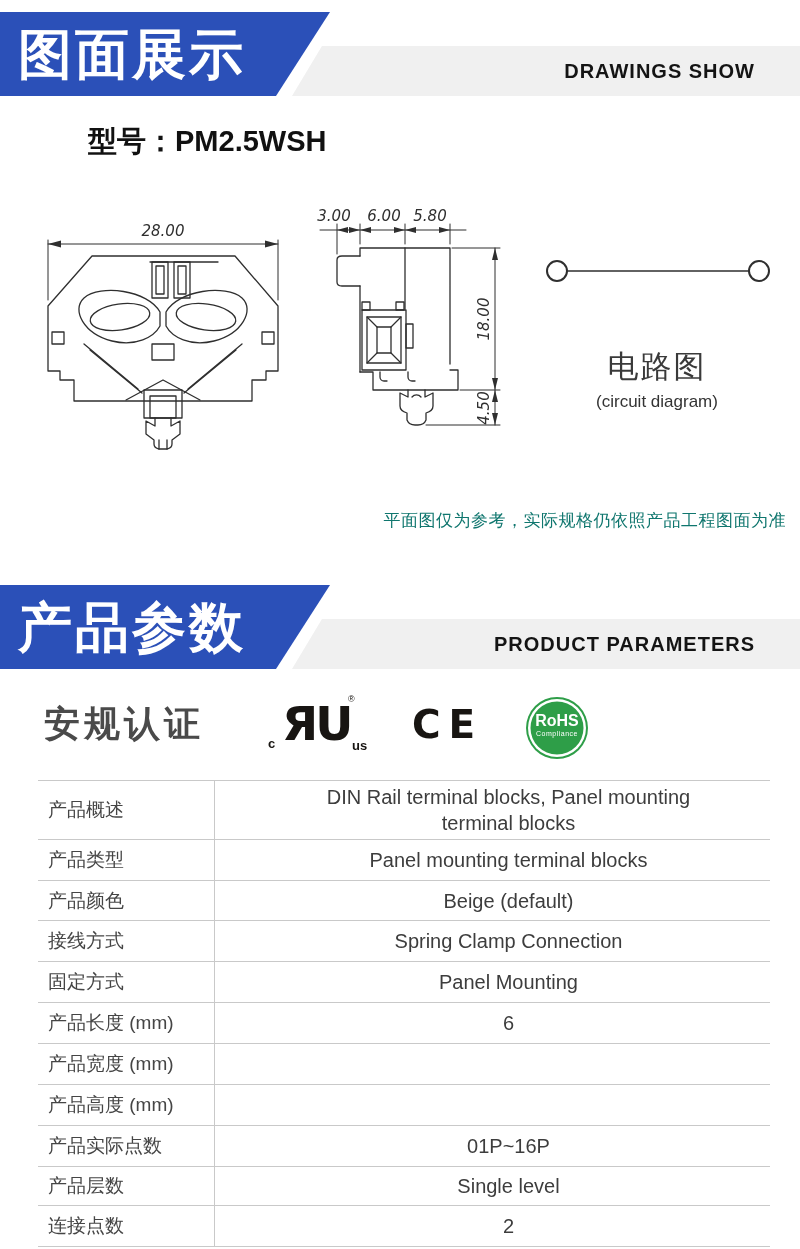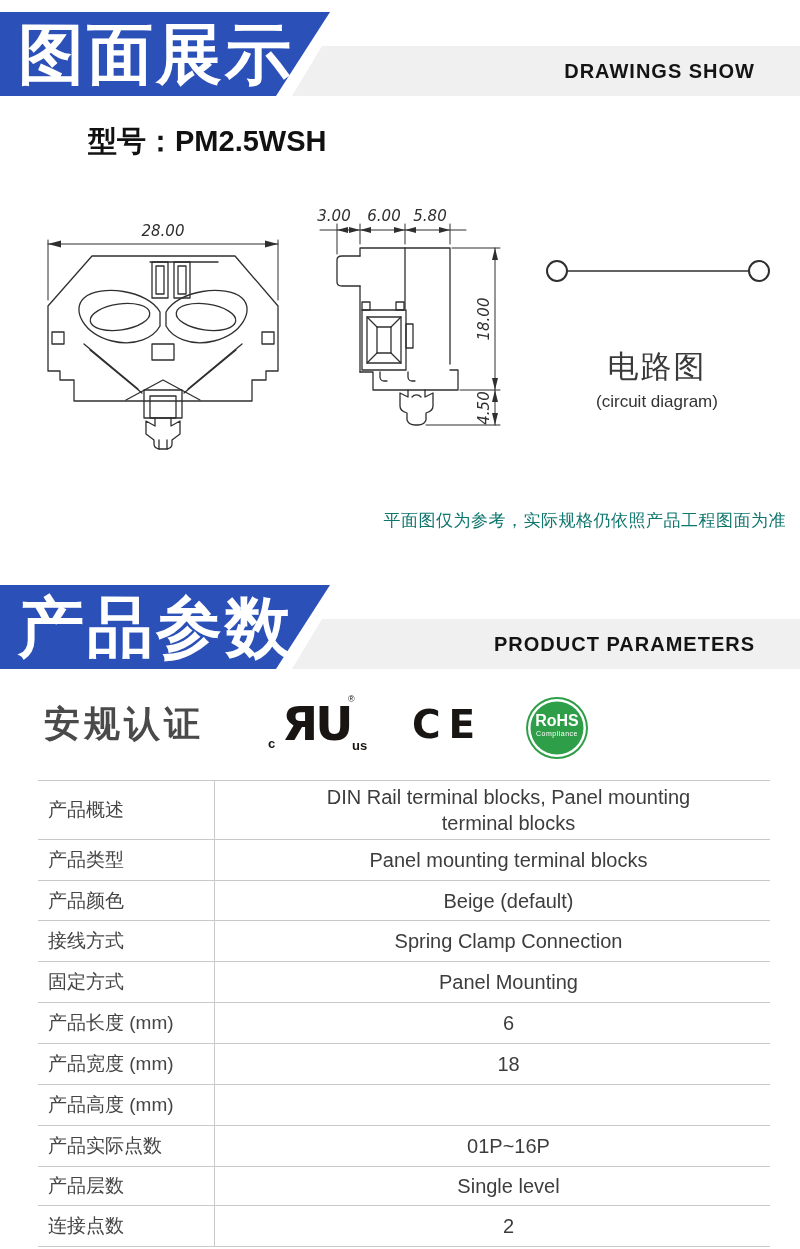--- a/index.html
+++ b/index.html
@@ -20,21 +20,21 @@
     background:var(--banner-gray);
     clip-path:polygon(322px 0,800px 0,800px 50px,292px 50px);
   }
   .banner .blue-shape{
     position:absolute;left:0;top:0;width:800px;height:84px;
     background:var(--banner-blue);
     clip-path:polygon(0 0,330px 0,276px 84px,0 84px);
   }
   .banner .cn-title{
     position:absolute;left:18px;top:0;height:82px;line-height:84px;
-    color:#ffffff;font-size:66px;font-weight:800;letter-spacing:3px;white-space:nowrap;
+    color:#ffffff;font-size:54px;font-weight:800;letter-spacing:3px;white-space:nowrap;
   }
   .banner .en-title{
     position:absolute;right:45px;top:34px;height:50px;line-height:50px;
     color:#141414;font-size:20px;font-weight:600;letter-spacing:1px;white-space:nowrap;
   }
 
   
   .model-heading{
     position:absolute;left:88px;top:122px;
     font-size:29px;font-weight:700;color:#111;white-space:nowrap;
@@ -251,21 +251,20 @@
         <div class="spec-row" style="height: 40px;">
           <div class="spec-label">固定方式</div>
           <div class="spec-value">Panel Mounting</div>
         </div>
         <div class="spec-row" style="height: 40px;">
           <div class="spec-label">产品长度 (mm)</div>
           <div class="spec-value">6</div>
         </div>
         <div class="spec-row" style="height: 40px;">
           <div class="spec-label">产品宽度 (mm)</div>
-          <div class="spec-value">18</div>
         </div>
         <div class="spec-row" style="height: 40px;">
           <div class="spec-label">产品高度 (mm)</div>
         </div>
         <div class="spec-row" style="height: 40px;">
           <div class="spec-label">产品实际点数</div>
           <div class="spec-value">01P~16P</div>
         </div>
         <div class="spec-row" style="height: 38px;">
           <div class="spec-label">产品层数</div>

